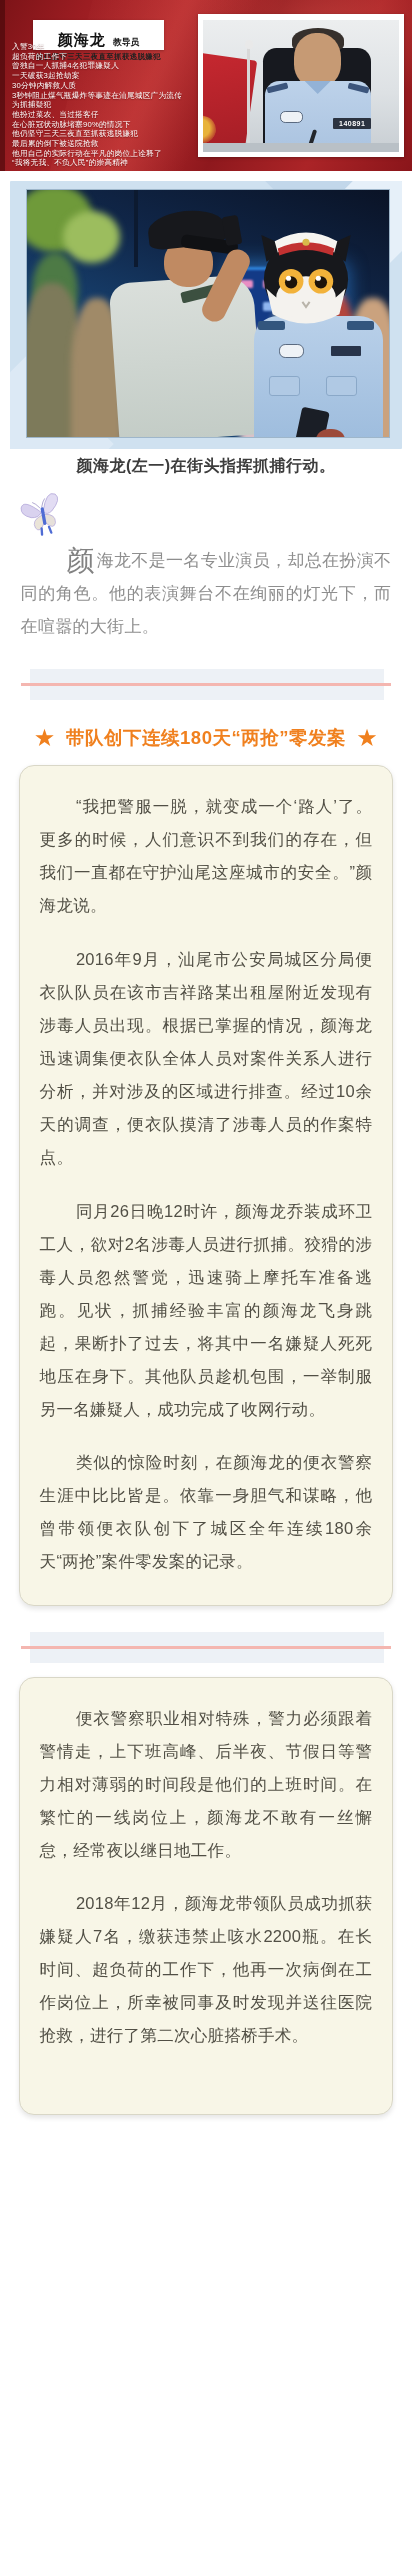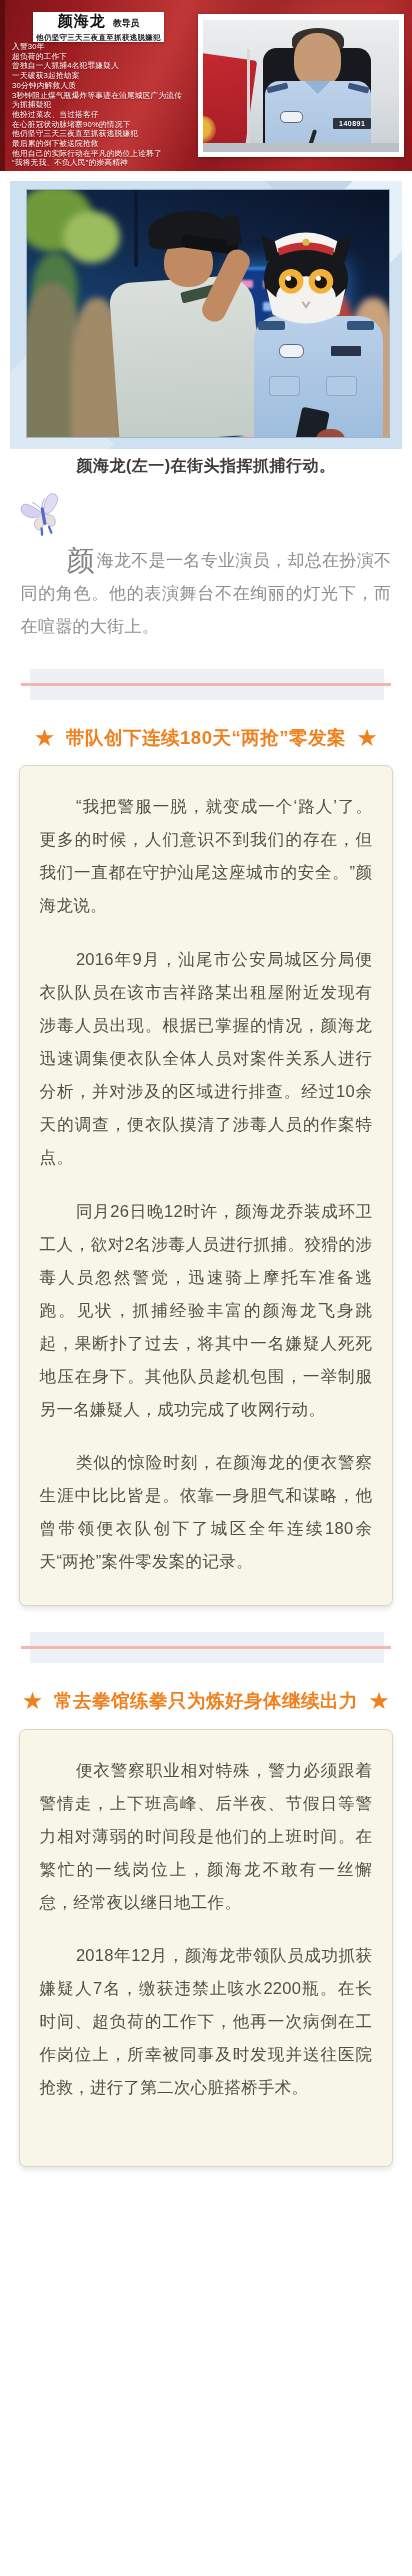--- a/index.html
+++ b/index.html
@@ -8,22 +8,22 @@
 
   
   .profile-card{position:relative;height:171px;overflow:hidden;
     background:
       radial-gradient(ellipse 216px 134px at 78% 18%, rgba(220,90,80,.45), rgba(220,90,80,0) 60%),
       linear-gradient(115deg, #7c1317 0%, #9c1d22 18%, #b42a2c 38%, #8e181d 58%, #ab2427 78%, #8a151a 100%);}
   .profile-card::before{content:"";position:absolute;left:0;top:0;bottom:0;width:5.2px;background:rgba(60,5,8,.55);}
   .profile-card::after{content:"";position:absolute;left:18%;top:-40%;width:46%;height:180%;
     background:linear-gradient(100deg, rgba(255,255,255,0) 0%, rgba(255,120,110,.16) 45%, rgba(255,255,255,0) 70%);
     transform:rotate(14deg);}
-  .title-box{position:absolute;left:33px;top:12px;width:131px;height:30px;background:#ffffff;
-    box-shadow:0 1px 2.6px rgba(0,0,0,.25);text-align:center;z-index:3;padding-top:0;box-sizing:border-box;}
+  .title-box{position:absolute;left:33px;top:20px;width:131px;height:30px;background:#ffffff;
+    box-shadow:0 1px 2.6px rgba(0,0,0,.25);text-align:center;z-index:3;padding-top:11px;box-sizing:border-box;}
   .title-name{font-size:15px;font-weight:700;color:#141414;letter-spacing:1px;}
   .title-rank{font-size:8.8px;font-weight:700;color:#141414;margin-left:7.2px;}
   .title-unit{font-size:7.5px;font-weight:700;color:#212121;margin-top:1.5px;letter-spacing:0.3px;}
   .intro-list{position:absolute;left:12px;top:42px;z-index:3;color:#ffffff;font-size:7.7px;line-height:9.7px;
     font-weight:500;text-shadow:0 0.5px 1px rgba(70,0,0,.5);letter-spacing:0.2px;}
   .photo1{position:absolute;left:198px;top:14.4px;width:206px;height:143px;background:#ffffff;
     padding:5.2px;box-sizing:border-box;z-index:3;box-shadow:0 1px 3.1px rgba(0,0,0,.3);}
   .p1-scene{position:relative;width:100%;height:100%;overflow:hidden;
     background:linear-gradient(180deg,#eceeef 0%,#dde1e4 55%,#c8ced3 100%);}
   .p1-flag{position:absolute;left:-15.5px;top:36px;width:62px;height:108px;background:linear-gradient(160deg,#c62830,#a01c24);
@@ -103,21 +103,21 @@
   .divider{position:relative;height:31px;margin-top:26px;}
   .divider-bar{position:absolute;left:30px;right:28px;top:0;bottom:0;background:#edf1f6;}
   .divider-line{position:absolute;left:20.6px;right:20.6px;top:14px;height:2.6px;background:#f4b6b0;}
 
   
   .section-header{margin-top:24px;text-align:center;color:#f0801e;font-size:18.5px;font-weight:700;letter-spacing:0.5px;white-space:nowrap;}
   .star{font-size:24px;vertical-align:-2.1px;margin:0 10.3px;color:#f0801e;}
 
   
   .article-box{margin:13.4px auto 0;width:374px;box-sizing:border-box;background:#f8f6e7;border:1px solid #d9d7c7;
-    border-radius:7px;box-shadow:0 2.6px 5.2px rgba(0,0,0,.10);padding:24px 19.6px 27px;}
+    border-radius:15px;box-shadow:0 2.6px 5.2px rgba(0,0,0,.10);padding:24px 19.6px 27px;}
   .article-box p{margin:0 0 20.6px;font-size:16.5px;line-height:33px;color:#514f45;text-indent:2.2em;text-align:justify;letter-spacing:0.3px;}
   .article-box p:last-child{margin-bottom:0;}
   .article-box.tall{padding-bottom:62px;}
 </style>
 </head>
 <body>
 
 <div class="page">
 
   
@@ -272,21 +272,20 @@
       <p>同月26日晚12时许，颜海龙乔装成环卫工人，欲对2名涉毒人员进行抓捕。狡猾的涉毒人员忽然警觉，迅速骑上摩托车准备逃跑。见状，抓捕经验丰富的颜海龙飞身跳起，果断扑了过去，将其中一名嫌疑人死死地压在身下。其他队员趁机包围，一举制服另一名嫌疑人，成功完成了收网行动。</p>
       <p>类似的惊险时刻，在颜海龙的便衣警察生涯中比比皆是。依靠一身胆气和谋略，他曾带领便衣队创下了城区全年连续180余天“两抢”案件零发案的记录。</p>
     </div>
 
   
   <div class="divider">
     <div class="divider-bar"></div>
     <div class="divider-line"></div>
   </div>
 
-  <div class="section-header"><span class="star">★</span><span>常去拳馆练拳只为炼好身体继续出力</span><span class="star">★</span></div>
 
   <div class="article-box tall">
 
   <p>便衣警察职业相对特殊，警力必须跟着警情走，上下班高峰、后半夜、节假日等警力相对薄弱的时间段是他们的上班时间。在繁忙的一线岗位上，颜海龙不敢有一丝懈怠，经常夜以继日地工作。</p>
       <p>2018年12月，颜海龙带领队员成功抓获嫌疑人7名，缴获违禁止咳水2200瓶。在长时间、超负荷的工作下，他再一次病倒在工作岗位上，所幸被同事及时发现并送往医院抢救，进行了第二次心脏搭桥手术。</p>
     </div>
 
   
 
 </div>

